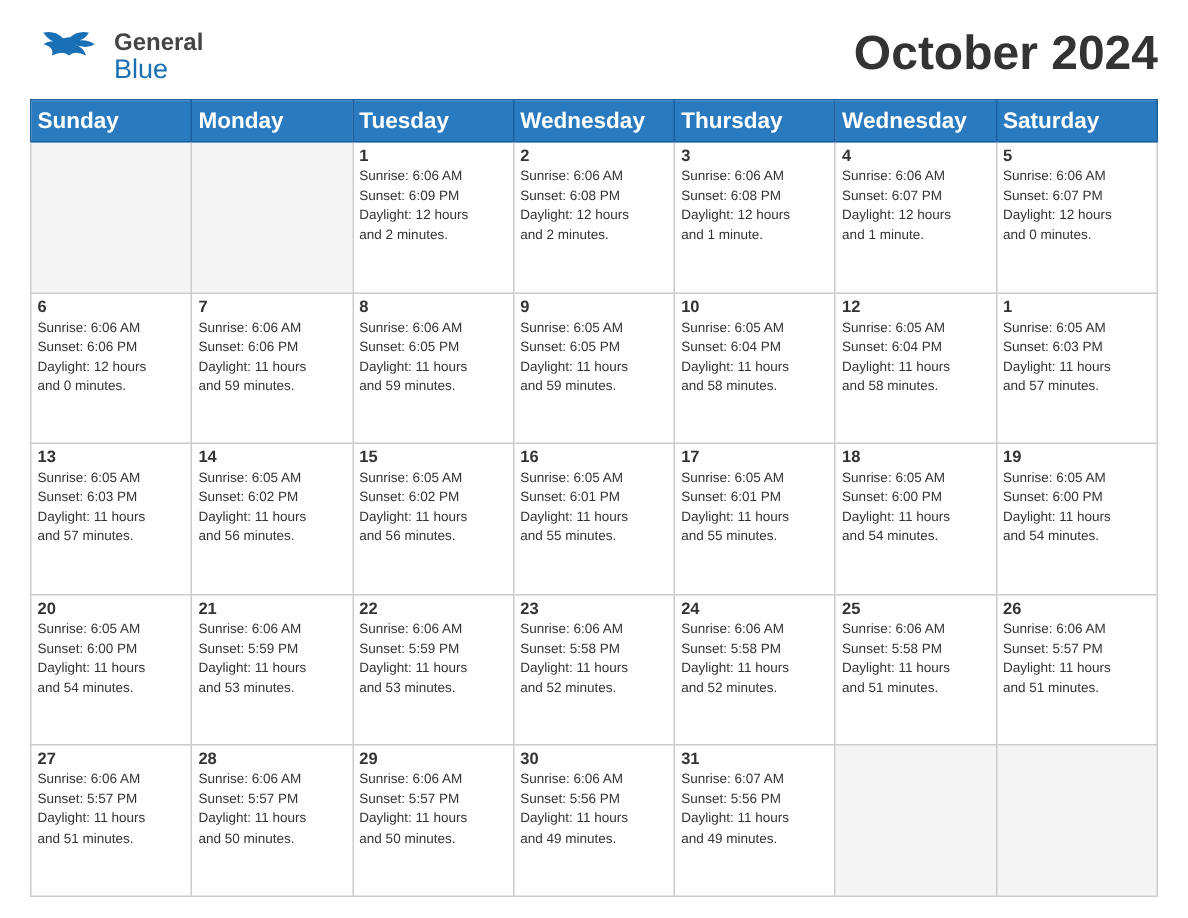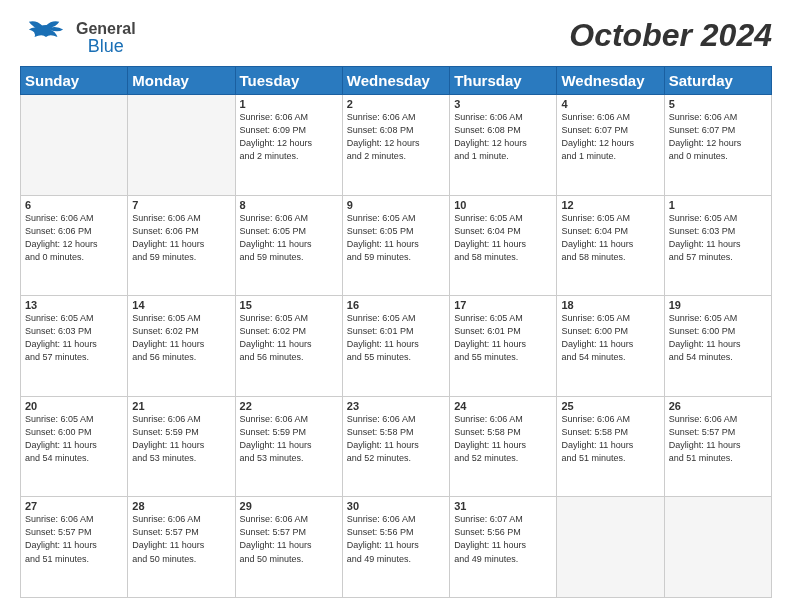--- a/index.html
+++ b/index.html
@@ -18,21 +18,20 @@
       flex-direction: column;
     }
     .header {
       display: flex;
       align-items: flex-start;
       justify-content: space-between;
       margin-bottom: 8px;
     }
     .title-block {
       text-align: left;
-      font-style: italic;
     }
     .month-title {
       font-size: 32px;
       font-weight: bold;
       color: #333;
       line-height: 1.1;
     }
     .location {
       font-size: 14px;
       color: #555;
@@ -85,21 +84,20 @@
       gap: 4px;
     }
     .logo-svg {
       width: 52px;
       height: 40px;
     }
     .logo-label {
       display: flex;
       flex-direction: column;
       line-height: 1;
-      text-align: center;
     }
   </style>
 </head>
 <body>
 
 <div class="page">
   <div class="header">
     <div class="logo-wrapper">
       <svg class="logo-svg" viewBox="0 0 52 42">
 

